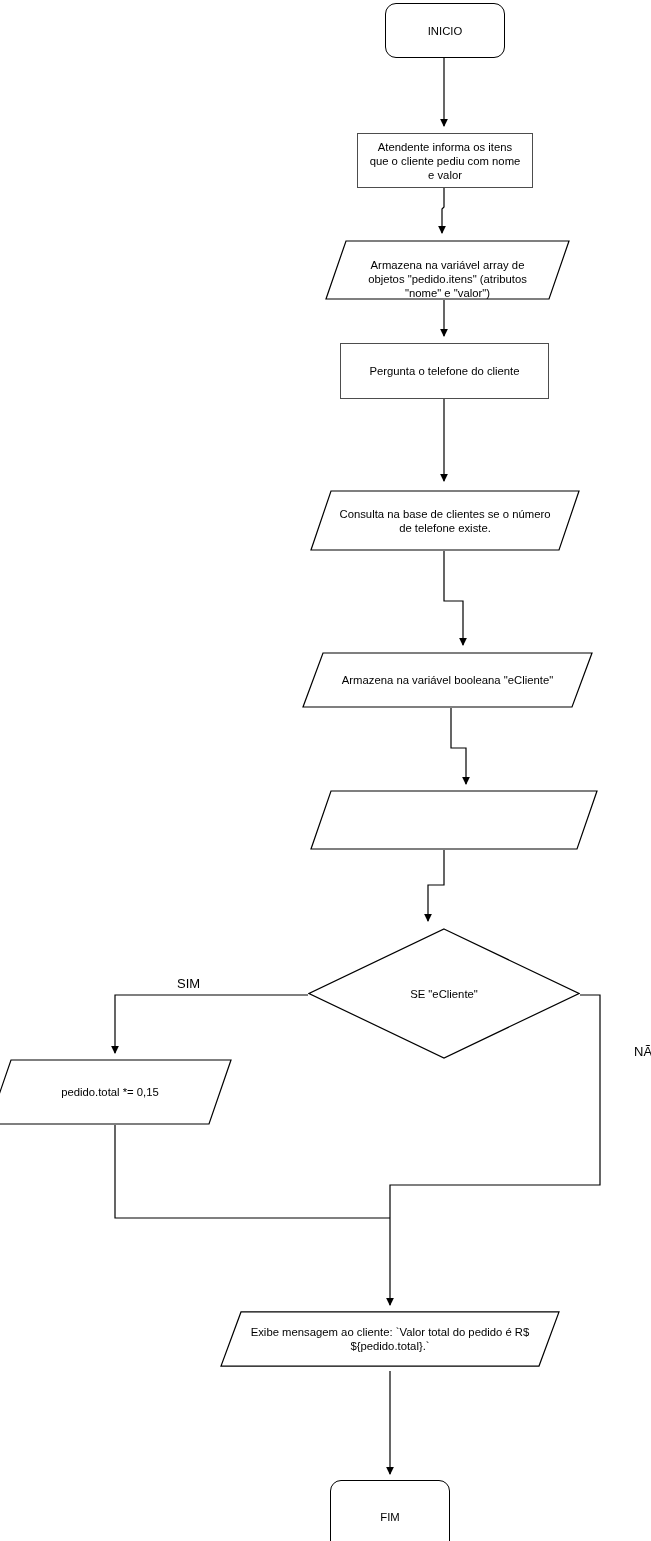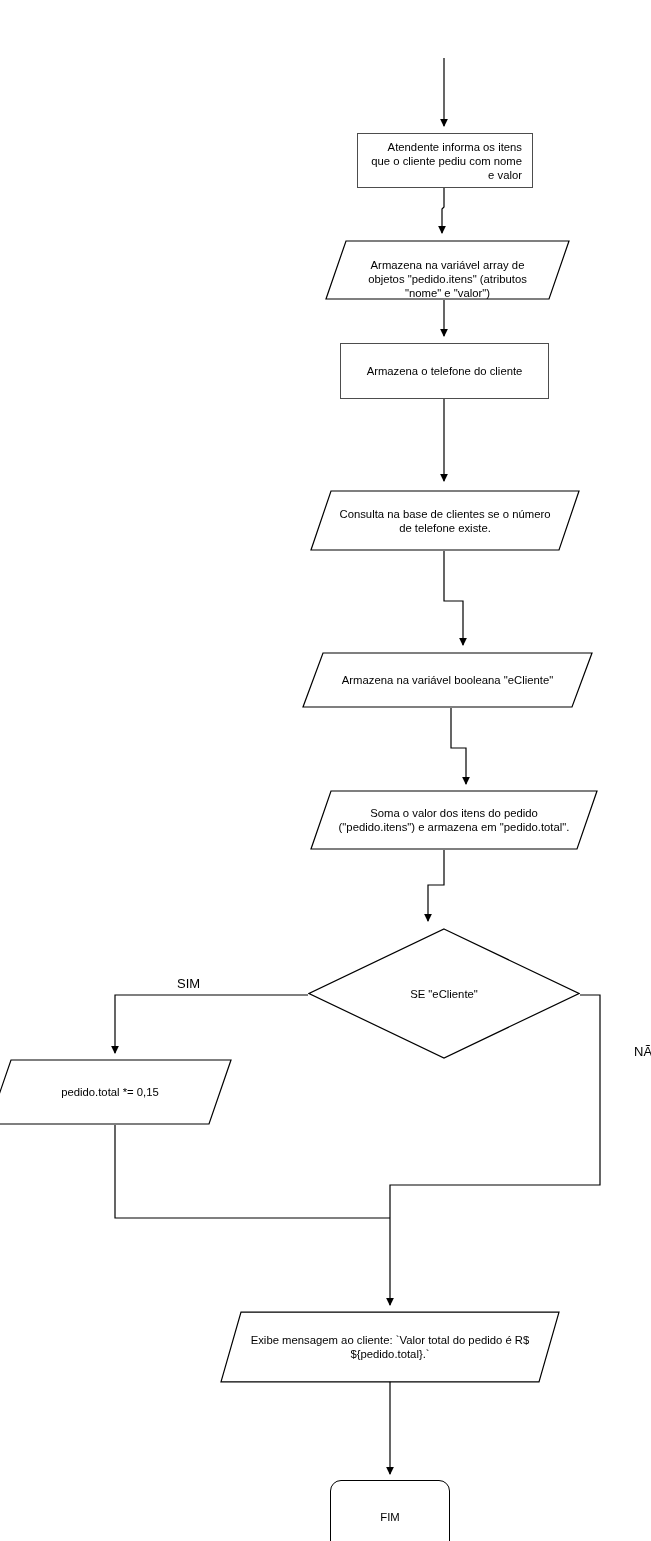--- a/index.html
+++ b/index.html
@@ -126,72 +126,74 @@
 
     <path d="M115,1125 L115,1218 L390,1218" stroke="#000000" stroke-width="1.2" fill="none"></path>
 
     <path d="M580,995 L600,995 L600,1185 L390,1185 L390,1218" stroke="#000000" stroke-width="1.2" fill="none"></path>
 
     <path d="M390,1218 L390,1305" stroke="#000000" stroke-width="1.2" fill="none" marker-end="url(#arrow)"></path>
 
     <path d="M390,1371 L390,1474" stroke="#000000" stroke-width="1.2" fill="none" marker-end="url(#arrow)"></path>
   </svg>
 
-
-  <div class="node process" style="left:357px; top:133px; width:176px; height:55px;text-align:right;">
+  <div class="node terminal" style="left:385px; top:3px; width:120px; height:55px;">
+    <span class="txt">INICIO</span>
+  </div>
+
+  <div class="node process" style="left:357px; top:133px; width:176px; height:55px;">
     <span class="txt">Atendente informa os itens que o cliente pediu com nome e valor</span>
   </div>
 
   <div class="node para" style="left:325px; top:240px; width:245px; height:60px;align-items:flex-end;">
     <svg viewBox="0 0 245 60" preserveAspectRatio="none">
       <polygon points="21,1 244,1 224,59 1,59" fill="#ffffff" stroke="#000000" stroke-width="1.2" vector-effect="non-scaling-stroke"></polygon>
     </svg>
     <span class="txt">Armazena na variável array de objetos "pedido.itens" (atributos "nome" e "valor")</span>
   </div>
 
   <div class="node process" style="left:340px; top:343px; width:209px; height:56px;">
-    <span class="txt">Armazena o telefone do cliente</span>
+    <span class="txt">Pergunta o telefone do cliente</span>
   </div>
 
   <div class="node para" style="left:310px; top:490px; width:270px; height:61px;justify-content:center;">
     <svg viewBox="0 0 270 61" preserveAspectRatio="none">
       <polygon points="21,1 269,1 249,60 1,60" fill="#ffffff" stroke="#000000" stroke-width="1.2" vector-effect="non-scaling-stroke"></polygon>
     </svg>
     <span class="txt">Consulta na base de clientes se o número de telefone existe.</span>
   </div>
 
   <div class="node para" style="left:302px; top:652px; width:291px; height:56px;">
     <svg viewBox="0 0 291 56" preserveAspectRatio="none">
       <polygon points="21,1 290,1 270,55 1,55" fill="#ffffff" stroke="#000000" stroke-width="1.2" vector-effect="non-scaling-stroke"></polygon>
     </svg>
     <span class="txt">Armazena na variável booleana "eCliente"</span>
   </div>
 
   <div class="node para" style="left:310px; top:790px; width:288px; height:60px;">
     <svg viewBox="0 0 288 60" preserveAspectRatio="none">
       <polygon points="21,1 287,1 267,59 1,59" fill="#ffffff" stroke="#000000" stroke-width="1.2" vector-effect="non-scaling-stroke"></polygon>
     </svg>
-    <span class="txt">Soma o valor dos itens do pedido ("pedido.itens") e armazena em "pedido.total".</span>
   </div>
 
   <div class="node diamond" style="left:308px; top:928px; width:272px; height:131px;">
     <svg viewBox="0 0 272 131" preserveAspectRatio="none">
       <polygon points="136,1 271,65.5 136,130 1,65.5" fill="#ffffff" stroke="#000000" stroke-width="1.2" vector-effect="non-scaling-stroke"></polygon>
     </svg>
     <span class="txt">SE "eCliente"</span>
   </div>
 
   <div class="node para" style="left:-12px; top:1059px; width:244px; height:66px;">
     <svg viewBox="0 0 244 66" preserveAspectRatio="none">
       <polygon points="23,1 243,1 221,65 1,65" fill="#ffffff" stroke="#000000" stroke-width="1.2" vector-effect="non-scaling-stroke"></polygon>
     </svg>
     <span class="txt">pedido.total *= 0,15</span>
   </div>
 
-  <div class="node para" style="left:220px; top:1311px; width:340px; height:72px;">
+  <div class="node para" style="left:220px; top:1311px; width:340px; height:56px;">
     <svg viewBox="0 0 340 60" preserveAspectRatio="none">
       <polygon points="21,1 339,1 319,59 1,59" fill="#ffffff" stroke="#000000" stroke-width="1.2" vector-effect="non-scaling-stroke"></polygon>
     </svg>
     <span class="txt">Exibe mensagem ao cliente: `Valor total do pedido é R$ ${pedido.total}.`</span>
   </div>
 
   <div class="node terminal" style="left:330px; top:1480px; width:120px; height:74px;">
     <span class="txt">FIM</span>
   </div>
 

